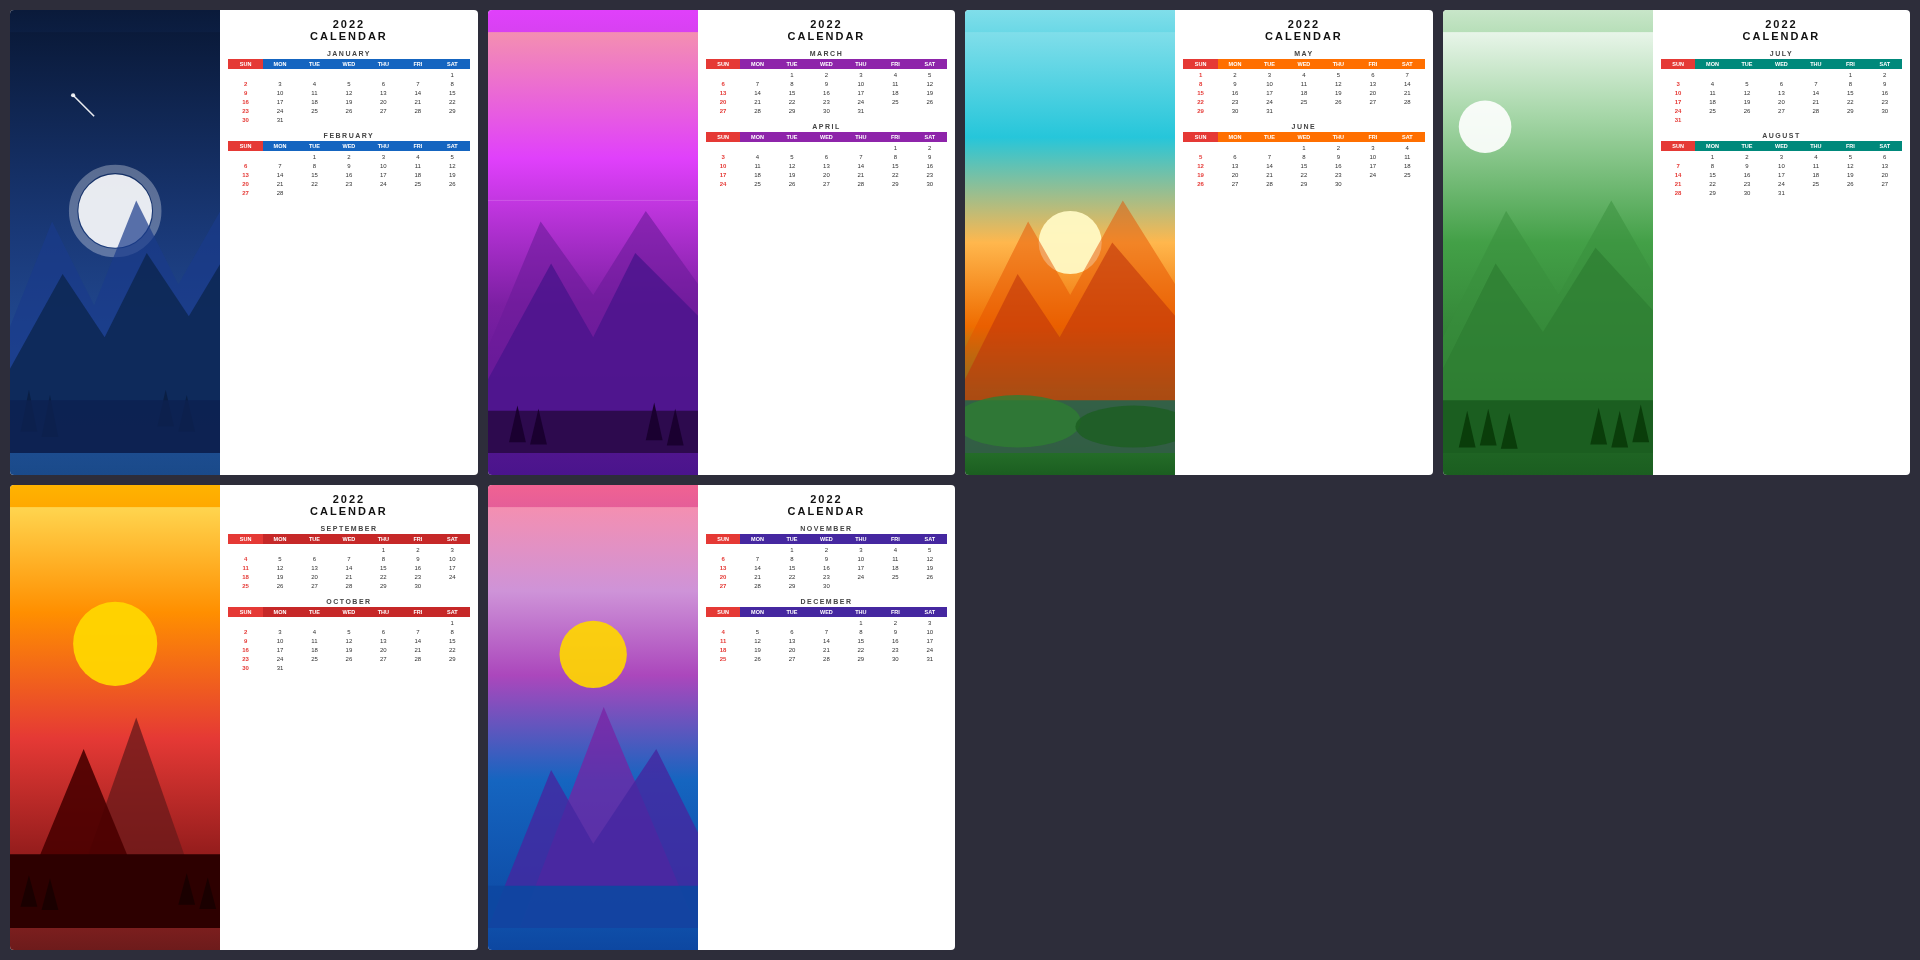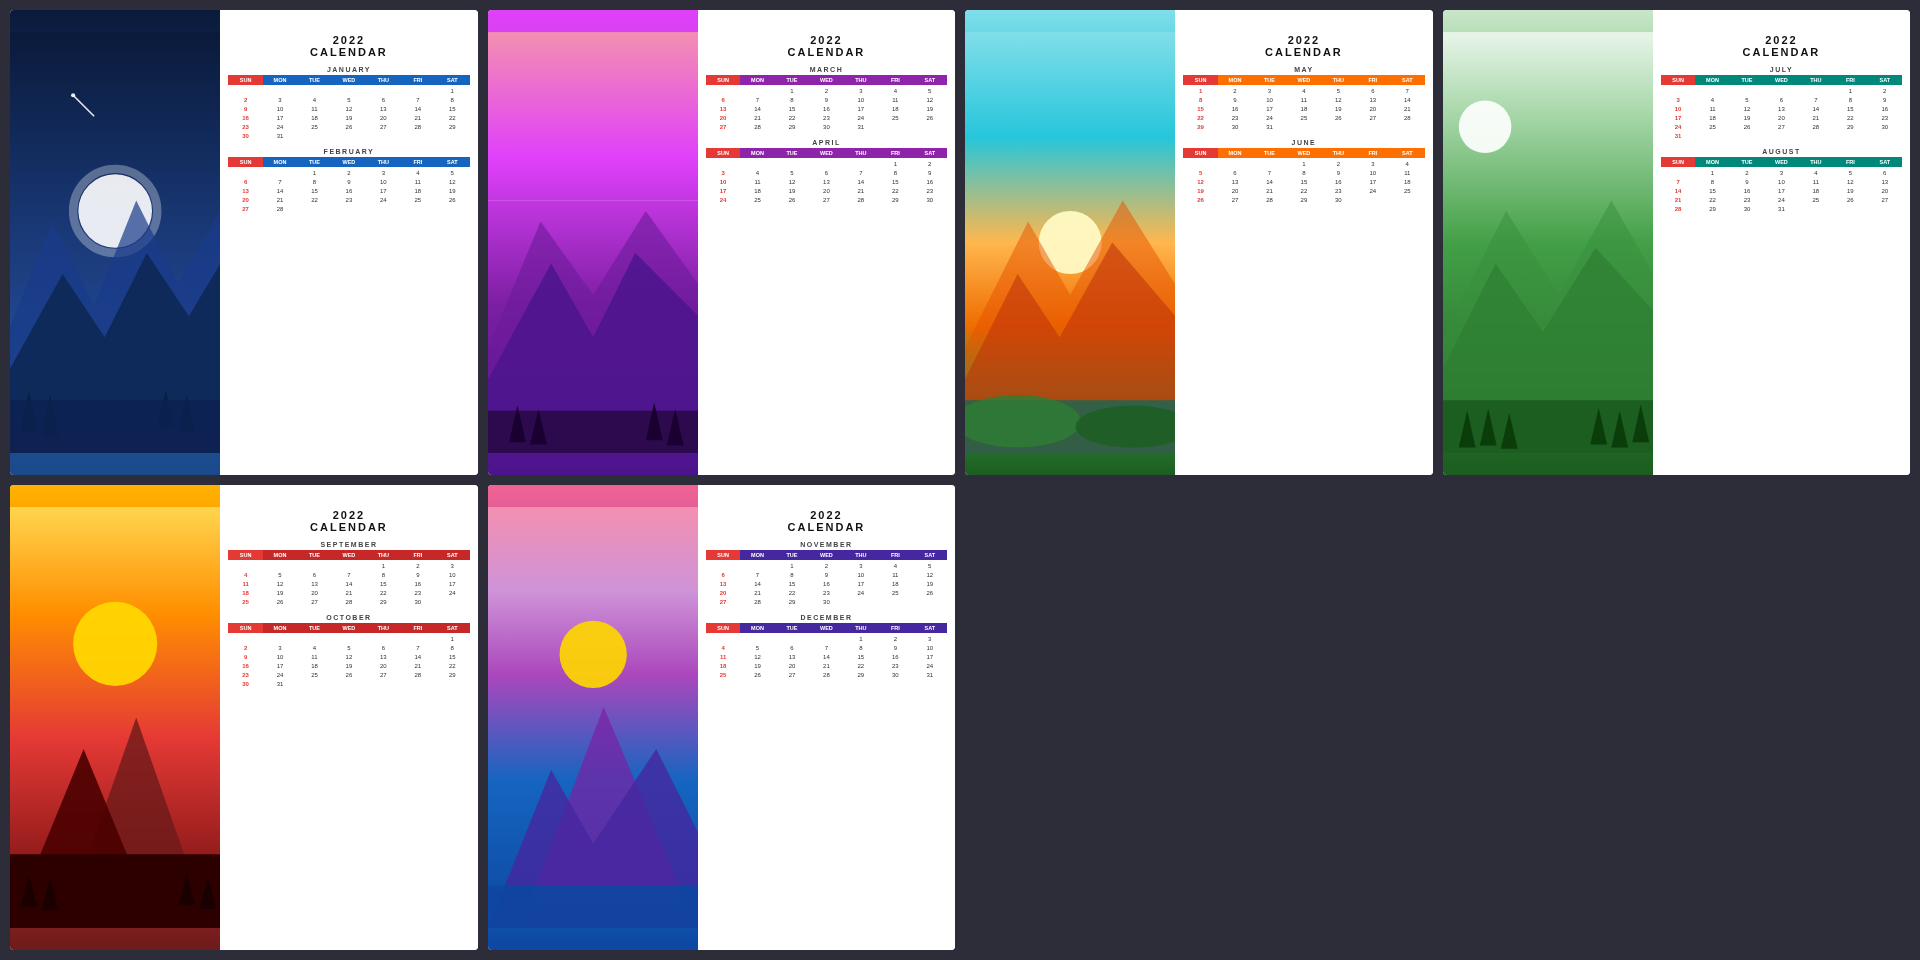--- a/index.html
+++ b/index.html
@@ -22,23 +22,24 @@
       border-radius: 4px;
       overflow: hidden;
     }
     .landscape {
       width: 45%;
       height: 100%;
       flex-shrink: 0;
     }
     .calendar-content {
       flex: 1;
-      padding: 24px 8px;
+      padding: 8px 8px;
       background: white;
       overflow: hidden;
+      border-radius: 20px;
     }
     .cal-title {
       text-align: center;
       font-size: 18px;
       font-weight: 900;
       line-height: 1.1;
       margin-bottom: 8px;
       color: #111;
     }
     .cal-title span {

